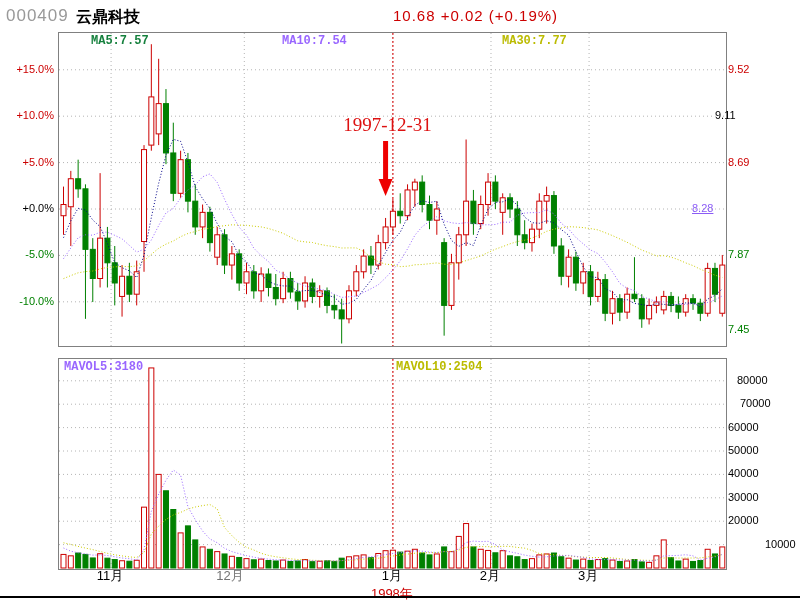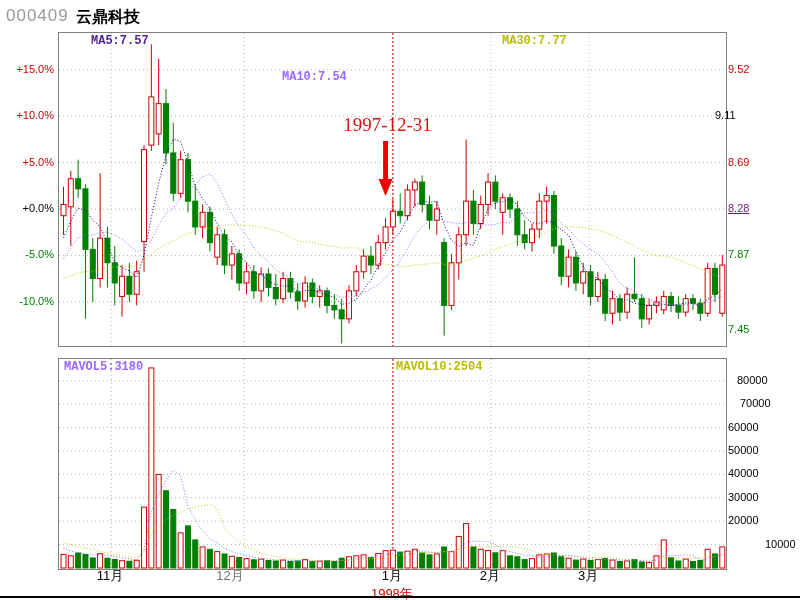--- a/index.html
+++ b/index.html
@@ -8,41 +8,42 @@
   .abs{position:absolute;}
   #hdr-code{left:6px;top:6px;font-size:17px;letter-spacing:1px;}
   #hdr-name{left:76px;top:7px;font-size:16px;font-weight:bold;}
   #hdr-quote{left:393px;top:7px;font-size:15px;letter-spacing:1px;}
   #watermark{left:66px;top:52px;font-size:24px;font-weight:bold;letter-spacing:2px;}
   .pane{border:1px solid #808080;background:#ffffff;}
   #price-pane{left:58px;top:32px;width:667px;height:313px;}
   #volume-pane{left:58px;top:358px;width:667px;height:210px;}
   .ma-label{font-size:12px;font-weight:bold;font-family:"Liberation Mono","DejaVu Sans Mono",monospace;}
   #ma5-label{left:64px;top:34px;}
-  #ma10-label{left:282px;top:34px;margin-top:36px;}
+  #ma10-label{left:282px;top:34px;}
   #ma30-label{left:502px;top:34px;}
   #mavol5-label{left:64px;top:360px;}
   #mavol10-label{left:396px;top:360px;}
   .tick{font-size:11px;line-height:14px;white-space:nowrap;}
   .tick-left{width:52px;text-align:right;left:2px;}
   .tick-right{left:728px;text-align:left;}
   .month-label{font-size:13px;color:#000000;text-align:center;width:60px;top:569px;}
   #year-label{font-size:13px;text-align:center;width:80px;top:585px;}
   #annotation-date{left:315px;top:114px;width:145px;text-align:center;font-size:19px;
                    font-family:"Liberation Serif","DejaVu Serif",serif;}
   #bottom-rule{left:0;top:596px;width:800px;height:2px;background:#000000;}
   svg{display:block;}
 </style>
 </head>
 <body>
 
 <div id="stage">
 
   <span id="hdr-code" class="abs" style="color: rgb(153, 153, 153);">000409</span>
   <span id="hdr-name" class="abs" style="color: rgb(0, 0, 0);">云鼎科技</span>
+  <span id="hdr-quote" class="abs" style="color: rgb(204, 0, 0);">10.68 +0.02 (+0.19%)</span>
 
   <span id="watermark" class="abs" style="color: rgb(217, 217, 217);">CFi.CN</span>
 
   <div id="price-pane" class="abs pane">
     <svg id="price-svg" width="667" height="313">
         <g>
           <line x1="0" y1="36.77180000000004" x2="667" y2="36.77180000000004" stroke="#b4b4b4" stroke-width="1" stroke-dasharray="1 3"></line>
           <line x1="0" y1="83.1812" x2="667" y2="83.1812" stroke="#b4b4b4" stroke-width="1" stroke-dasharray="1 3"></line>
           <line x1="0" y1="129.5906" x2="667" y2="129.5906" stroke="#b4b4b4" stroke-width="1" stroke-dasharray="1 3"></line>
           <line x1="0" y1="176" x2="667" y2="176" stroke="#b4b4b4" stroke-width="1" stroke-dasharray="1 3"></line>
@@ -244,21 +245,21 @@
         <polyline points="4.5,245.6 11.8,242.6 19.1,239.8 26.5,238.6 33.8,238.0 41.1,235.9 48.4,234.4 55.7,233.9 63.1,233.4 70.4,233.7 77.7,232.9 85.0,227.8 92.3,221.4 99.7,215.3 107.0,211.1 114.3,208.0 121.6,203.7 128.9,200.5 136.3,198.5 143.6,196.3 150.9,195.2 158.2,193.6 165.5,192.7 172.9,191.8 180.2,192.1 187.5,192.3 194.8,193.2 202.1,193.9 209.5,195.5 216.8,197.8 224.1,200.3 231.4,204.1 238.7,207.8 246.1,208.9 253.4,209.5 260.7,211.3 268.0,212.7 275.3,213.6 282.7,215.0 290.0,214.9 297.3,214.9 304.6,218.4 311.9,224.1 319.3,228.7 326.6,231.2 333.9,231.8 341.2,233.6 348.5,233.2 355.9,231.8 363.2,231.5 370.5,230.7 377.8,229.9 385.1,231.2 392.5,231.5 399.8,229.9 407.1,227.6 414.4,225.3 421.7,223.0 429.1,219.5 436.4,216.2 443.7,213.6 451.0,210.8 458.3,208.6 465.7,207.2 473.0,205.0 480.3,202.0 487.6,198.3 494.9,196.2 502.3,194.8 509.6,193.7 516.9,194.0 524.2,194.6 531.5,195.6 538.9,196.9 546.2,199.7 553.5,202.6 560.8,205.9 568.1,209.3 575.5,213.2 582.8,217.0 590.1,219.9 597.4,223.0 604.7,222.7 612.1,224.1 619.4,226.7 626.7,229.9 634.0,232.6 641.3,236.2 648.7,239.1 656.0,242.2 663.3,244.4" fill="none" stroke="#cccc00" stroke-width="1" stroke-dasharray="1 2"></polyline>
         <polyline points="4.5,225.7 11.8,215.0 19.1,204.8 26.5,201.8 33.8,202.2 41.1,199.2 48.4,199.2 55.7,202.3 63.1,205.9 70.4,212.4 77.7,219.2 85.0,216.2 92.3,207.1 99.7,192.5 107.0,179.9 114.3,175.4 121.6,165.1 128.9,156.9 136.3,152.0 143.6,143.8 150.9,140.9 158.2,149.4 165.5,166.2 172.9,181.3 180.2,194.3 187.5,202.1 194.8,215.2 202.1,222.5 209.5,228.6 216.8,237.2 224.1,240.8 231.4,246.5 238.7,250.1 246.1,253.0 253.4,254.4 260.7,256.3 268.0,257.7 275.3,261.3 282.7,264.4 290.0,263.7 297.3,263.0 304.6,259.4 311.9,255.8 319.3,251.8 326.6,244.8 333.9,236.9 341.2,227.9 348.5,215.9 355.9,202.2 363.2,193.6 370.5,188.4 377.8,183.7 385.1,187.8 392.5,189.8 399.8,190.6 407.1,189.6 414.4,190.3 421.7,191.8 429.1,191.8 436.4,191.5 443.7,189.2 451.0,189.2 458.3,182.2 465.7,180.1 473.0,179.6 480.3,179.6 487.6,176.8 494.9,180.9 502.3,190.3 509.6,196.0 516.9,204.5 524.2,210.8 531.5,216.9 538.9,220.6 546.2,229.0 553.5,238.8 560.8,250.4 568.1,255.3 575.5,257.5 582.8,263.7 590.1,265.9 597.4,268.9 604.7,268.9 612.1,271.5 619.4,271.4 626.7,271.4 634.0,270.5 641.3,272.4 648.7,269.4 656.0,266.9 663.3,262.9" fill="none" stroke="#9966ff" stroke-width="1" stroke-dasharray="1 2"></polyline>
         <polyline points="4.5,204.7 11.8,187.9 19.1,175.3 26.5,177.1 33.8,187.0 41.1,193.7 48.4,210.5 55.7,229.4 63.1,234.7 70.4,237.9 77.7,244.6 85.0,222.0 92.3,184.7 99.7,150.2 107.0,122.0 114.3,106.3 121.6,108.3 128.9,129.1 136.3,153.8 143.6,165.7 150.9,175.6 158.2,190.6 165.5,203.4 172.9,208.7 180.2,222.9 187.5,228.7 194.8,239.9 202.1,241.7 209.5,248.4 216.8,251.6 224.1,252.9 231.4,253.1 238.7,258.5 246.1,257.6 253.4,257.2 260.7,259.6 268.0,262.3 275.3,264.1 282.7,271.3 290.0,270.2 297.3,266.4 304.6,256.5 311.9,247.5 319.3,232.3 326.6,219.5 333.9,207.4 341.2,199.3 348.5,184.3 355.9,172.2 363.2,167.7 370.5,169.5 377.8,168.2 385.1,191.2 392.5,207.4 399.8,213.4 407.1,209.6 414.4,212.5 421.7,192.4 429.1,176.2 436.4,169.5 443.7,168.8 451.0,165.9 458.3,172.0 465.7,184.1 473.0,189.7 480.3,190.3 487.6,187.7 494.9,189.9 502.3,196.6 509.6,202.2 516.9,218.6 524.2,233.8 531.5,243.9 538.9,244.6 546.2,255.8 553.5,259.0 560.8,267.0 568.1,266.6 575.5,270.4 582.8,271.5 590.1,272.9 597.4,270.8 604.7,271.3 612.1,272.6 619.4,271.3 626.7,269.9 634.0,270.2 641.3,273.5 648.7,266.1 656.0,262.5 663.3,255.8" fill="none" stroke="#000088" stroke-width="1" stroke-dasharray="1 2"></polyline>
         <g>
           <line x1="326.58000000000004" y1="108" x2="326.58000000000004" y2="147" stroke="#ee0000" stroke-width="5"></line>
           <polygon points="319.58000000000004,146 333.58000000000004,146 326.58000000000004,163" fill="#ee0000"></polygon>
         </g>
       </svg>
   </div>
 
-  <span id="ma5-label" class="abs ma-label" style="color: #4c1d95; padding-left: 27px;">MA5:7.57</span>
+  <span id="ma5-label" class="abs ma-label" style="color: #15803d; padding-left: 27px;">MA5:7.57</span>
   <span id="ma10-label" class="abs ma-label" style="color: rgb(153, 102, 255);">MA10:7.54</span>
   <span id="ma30-label" class="abs ma-label" style="color: rgb(187, 187, 0);">MA30:7.77</span>
 
   <span id="annotation-date" class="abs" style="color: rgb(221, 17, 17);">1997-12-31</span>
 
   <div id="left-axis"></div>
   <div id="right-axis"></div>
 
   <div id="volume-pane" class="abs pane">
     <svg id="volume-svg" width="667" height="210">
@@ -387,21 +388,21 @@
   <span id="year-label" class="abs" style="color: rgb(204, 0, 0); left: 351.9px;">1998年</span>
 
   <div id="bottom-rule" class="abs"></div>
 <div class="abs tick tick-left" style="top: 61.7718px; left: 2px; color: rgb(204, 0, 0);">+15.0%</div>
     <div class="abs tick tick-right" style="top: 61.7718px; left: 728px; color: rgb(204, 0, 0);">9.52</div>
     <div class="abs tick tick-left" style="top: 108.181px; left: 2px; color: rgb(204, 0, 0);">+10.0%</div>
     <div class="abs tick tick-right" style="top: 108.181px; left: 715px; color: #000000;">9.11</div>
     <div class="abs tick tick-left" style="top: 154.591px; left: 2px; color: rgb(204, 0, 0);">+5.0%</div>
     <div class="abs tick tick-right" style="top: 154.591px; left: 728px; color: rgb(204, 0, 0);">8.69</div>
     <div class="abs tick tick-left" style="top: 201px; left: 2px; color: rgb(0, 0, 0);">+0.0%</div>
-    <div class="abs tick tick-right" style="top: 201px; left: 728px; color: #701a75; text-decoration: underline;">8.28</div>
+    <div class="abs tick tick-right" style="top: 201px; left: 692px; color: #8b5cf6; text-decoration: underline;">8.28</div>
     <div class="abs tick tick-left" style="top: 247.409px; left: 2px; color: rgb(0, 128, 0);">-5.0%</div>
     <div class="abs tick tick-right" style="top: 247.409px; left: 728px; color: rgb(0, 128, 0);">7.87</div>
     <div class="abs tick tick-left" style="top: 293.819px; left: 2px; color: rgb(0, 128, 0);">-10.0%</div>
     <div class="abs tick tick-right" style="top: 293.819px; left: 728px; color: rgb(0, 128, 0); margin-top: 28px;">7.45</div>
     <div class="abs tick tick-right" style="top: 372.8px; left: 728px; color: #000000; margin-left: 9px;">80000</div>
     <div class="abs tick tick-right" style="top: 396.2px; left: 728px; color: rgb(0, 0, 0); padding-left: 12px;">70000</div>
     <div class="abs tick tick-right" style="top: 419.6px; left: 728px; color: rgb(0, 0, 0);">60000</div>
     <div class="abs tick tick-right" style="top: 443px; left: 728px; color: rgb(0, 0, 0);">50000</div>
     <div class="abs tick tick-right" style="top: 466.4px; left: 728px; color: rgb(0, 0, 0);">40000</div>
     <div class="abs tick tick-right" style="top: 489.8px; left: 728px; color: rgb(0, 0, 0);">30000</div>

